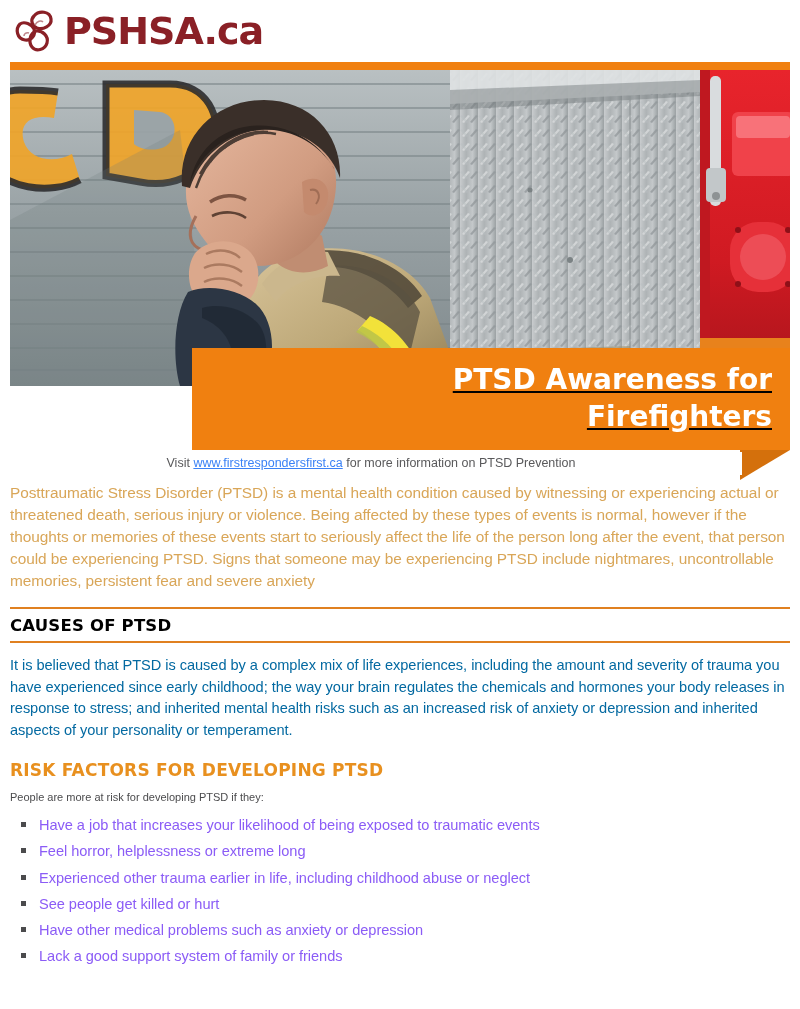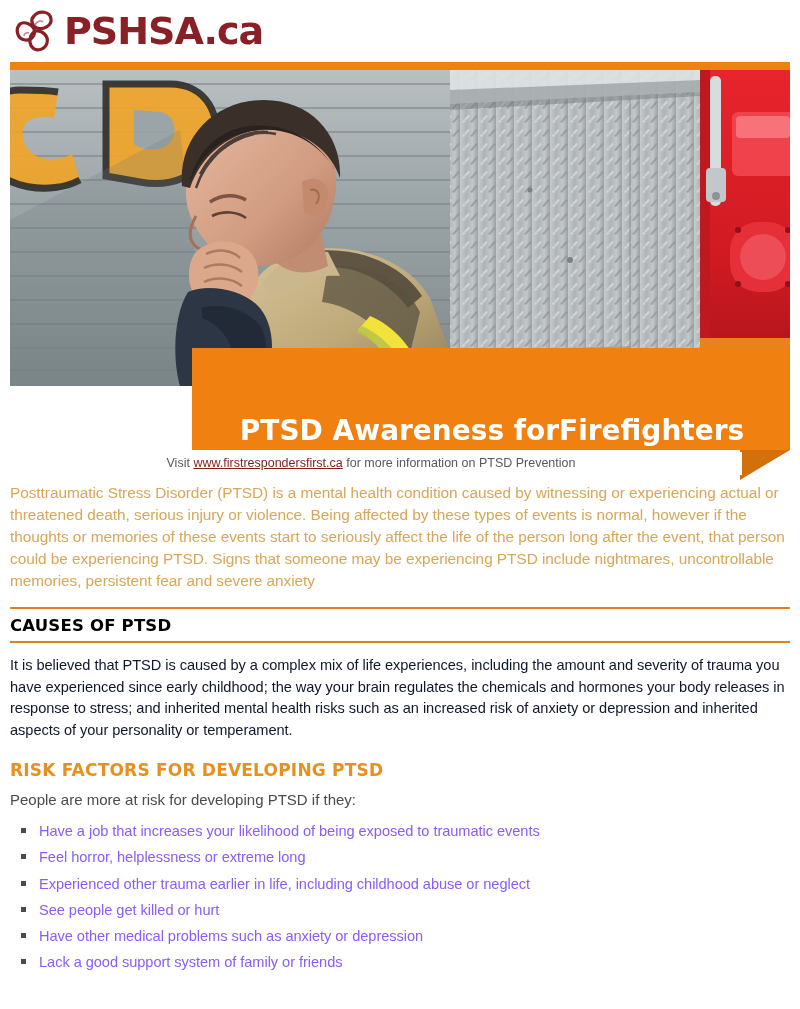--- a/index.html
+++ b/index.html
@@ -47,23 +47,24 @@
     overflow: hidden;
     background: #8d9599;
   }
   .photo svg { display: block; width: 780px; height: 316px; }
 
   
   .title-banner {
     position: absolute; left: 192px; top: 348px;
     width: 598px; height: 102px;
     background: #f08010;
-    display: flex; flex-direction: row;
+    display: flex; flex-direction: column;
     align-items: flex-end; justify-content: center;
     padding: 0 18px 0 20px;
+    text-decoration: underline;
   }
   .title-line {
     color: #ffffff;
     font-family: "DejaVu Sans", sans-serif;
     font-weight: bold;
     font-size: 28px;
     line-height: 1.32;
     text-align: right;
     white-space: nowrap;
   }
@@ -78,21 +79,21 @@
   .visit-line {
     position: absolute; left: 0; top: 452px;
     width: 742px;
     text-align: center;
     font-size: 12.5px;
     color: #59595b;
     background: #ffffff;
     padding: 3px 0 4px 0;
     line-height: 1.3;
   }
-  .visit-link { color: #7f1d1d; text-decoration: underline; }
+  .visit-link { color: #3b82f6; text-decoration: underline; }
 
   
   .content { position: absolute; left: 10px; top: 482px; width: 780px; }
 
   .intro {
     color: #d9a658;
     font-size: 15.4px;
     line-height: 1.42;
     letter-spacing: -0.05px;
     margin-bottom: 16px;
@@ -112,29 +113,29 @@
   .section-heading {
     color: #e8901f;
     font-family: "DejaVu Sans", sans-serif;
     font-weight: bold;
     font-size: 17px;
     letter-spacing: 0.2px;
     margin: 19px 0 9px 0;
   }
 
   .body-text {
-    color: #0f172a;
+    color: #0369a1;
     font-size: 14.6px;
     line-height: 1.47;
     letter-spacing: -0.05px;
   }
 
   .para-causes { margin-top: 12px; }
 
-  .lead-in { color: #4b4b4d; font-size: 15px; line-height: 1.47; margin-bottom: 9px; }
+  .lead-in { color: #4b4b4d; font-size: 11px; line-height: 1.47; margin-bottom: 9px; }
 
   ul.risk-list { list-style: none; }
   ul.risk-list li {
     position: relative;
     padding-left: 29px;
     color: #8b5cf6;
     font-size: 14.6px;
     line-height: 1.52;
     margin-bottom: 4px;
     letter-spacing: -0.05px;

